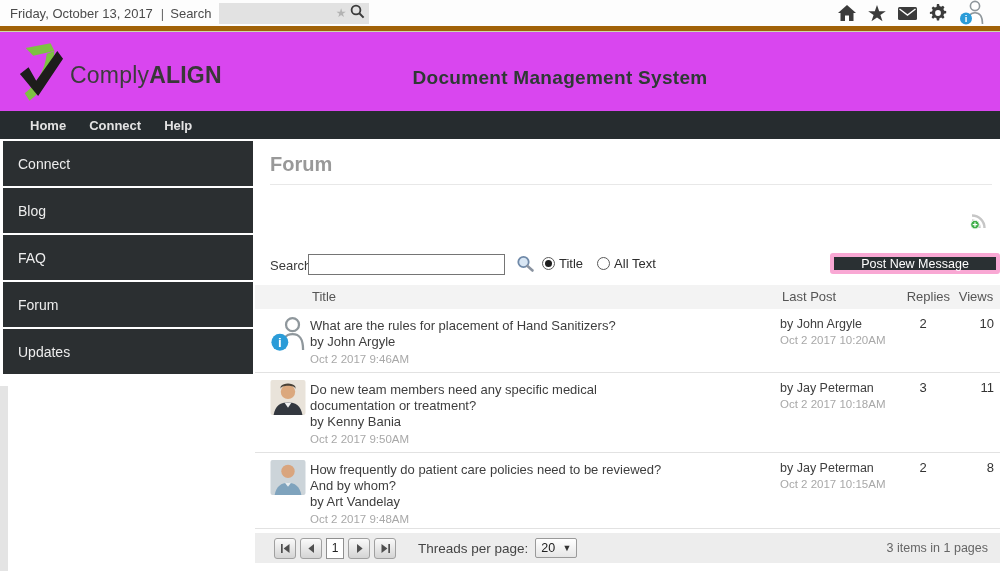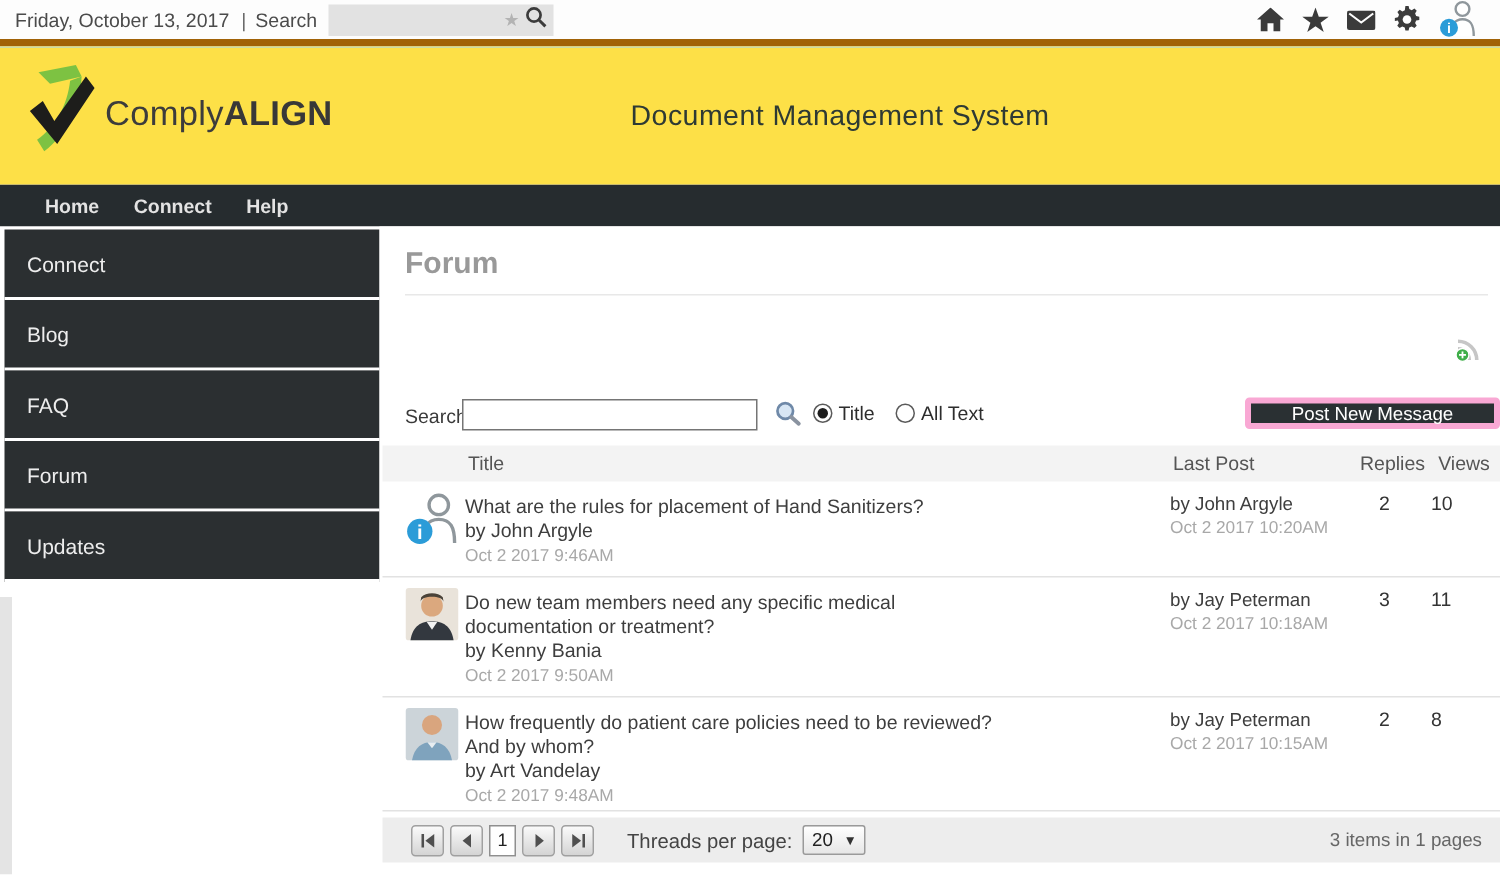--- a/index.html
+++ b/index.html
@@ -13,27 +13,27 @@
   .topbar .pipe { margin:0 6px 0 2px; color:#6b6b6b; }
   .tb-searchbox { display:flex; align-items:center; background:#e2e2e2; height:21px; width:150px;
                   margin-left:8px; padding:0 4px 0 6px; }
   .tb-searchbox input { flex:1; border:none; background:transparent; outline:none; font-size:12px;
                         font-family:"Liberation Sans", sans-serif; min-width:0; }
   .tb-star { color:#b3b3b3; font-size:12px; margin:0 4px; cursor:pointer; }
   .tb-icons { margin-left:auto; display:flex; align-items:center; gap:12px; padding-right:4px; }
   .tb-icons .ico { display:inline-flex; cursor:pointer; }
 
   
-  .greenbar { position:relative; height:92px; background:#fde047; border-top:1px solid #cbdba6; }
+  .greenbar { position:relative; height:80px; background:#d946ef; border-top:1px solid #cbdba6; }
   .logo { position:absolute; left:18px; top:10px; display:flex; align-items:center; }
   .logo-text { font-size:23px; color:#3c3c3c; margin-left:6px; letter-spacing:.2px; }
   .logo-text b { font-weight:bold; color:#383838; }
   .dms-title { position:absolute; left:120px; right:0; top:0; height:92px;
                display:flex; align-items:center; justify-content:center;
-               font-size:19px; font-weight:normal; color:#2e3a34; letter-spacing:.3px; }
+               font-size:19px; font-weight:bold; color:#2e3a34; letter-spacing:.3px; }
 
   
   .mainnav { height:28px; background:#262c2f; display:flex; align-items:center;
              padding-left:30px; gap:23px; }
   .mainnav .nav-item { color:#e3e3e3; font-size:13px; font-weight:bold; cursor:pointer; }
 
   
   .page { position:relative; height:432px; background:#fff; }
   .gutter { position:absolute; left:0; top:247px; width:8px; height:185px; background:#e4e4e4; }
 
@@ -80,21 +80,21 @@
   .avatar { position:absolute; left:15px; top:7px; cursor:pointer; }
   .tcell-main { position:absolute; left:55px; top:9px; width:370px; font-size:13px; color:#3e3e3e;
                 line-height:16px; }
   .tcell-main .t-link { cursor:pointer; }
   .tcell-main .t-date { color:#a8a8a8; font-size:11.5px; margin-top:1px; }
   .tcell-last { position:absolute; left:525px; top:7px; width:130px; font-size:12.5px; color:#3e3e3e;
                 line-height:16px; }
   .tcell-last .t-date { color:#a8a8a8; font-size:11.5px; }
   .tcell-replies { position:absolute; left:643px; top:7px; width:50px; text-align:center;
                    font-size:13px; color:#333; }
-  .tcell-views { position:absolute; left:699px; top:7px; width:40px; text-align:left;
+  .tcell-views { position:absolute; left:699px; top:7px; width:40px; text-align:right;
                  font-size:13px; color:#333; }
 
   
   .pagebar { position:absolute; left:2px; right:0; top:394px; height:30px; background:#ededed;
              display:flex; align-items:center; font-size:13px; color:#444; }
   .pg-btns { display:flex; align-items:center; gap:4px; margin-left:19px; }
   .pg-btn { width:22px; height:21px; border:1px solid #a0a0a0; border-radius:3px;
             background:linear-gradient(#fafafa,#d4d4d4); display:flex; align-items:center;
             justify-content:center; cursor:pointer; }
   .pg-cur { width:18px; height:21px; background:#fff; border:1px solid #8f8f8f;

